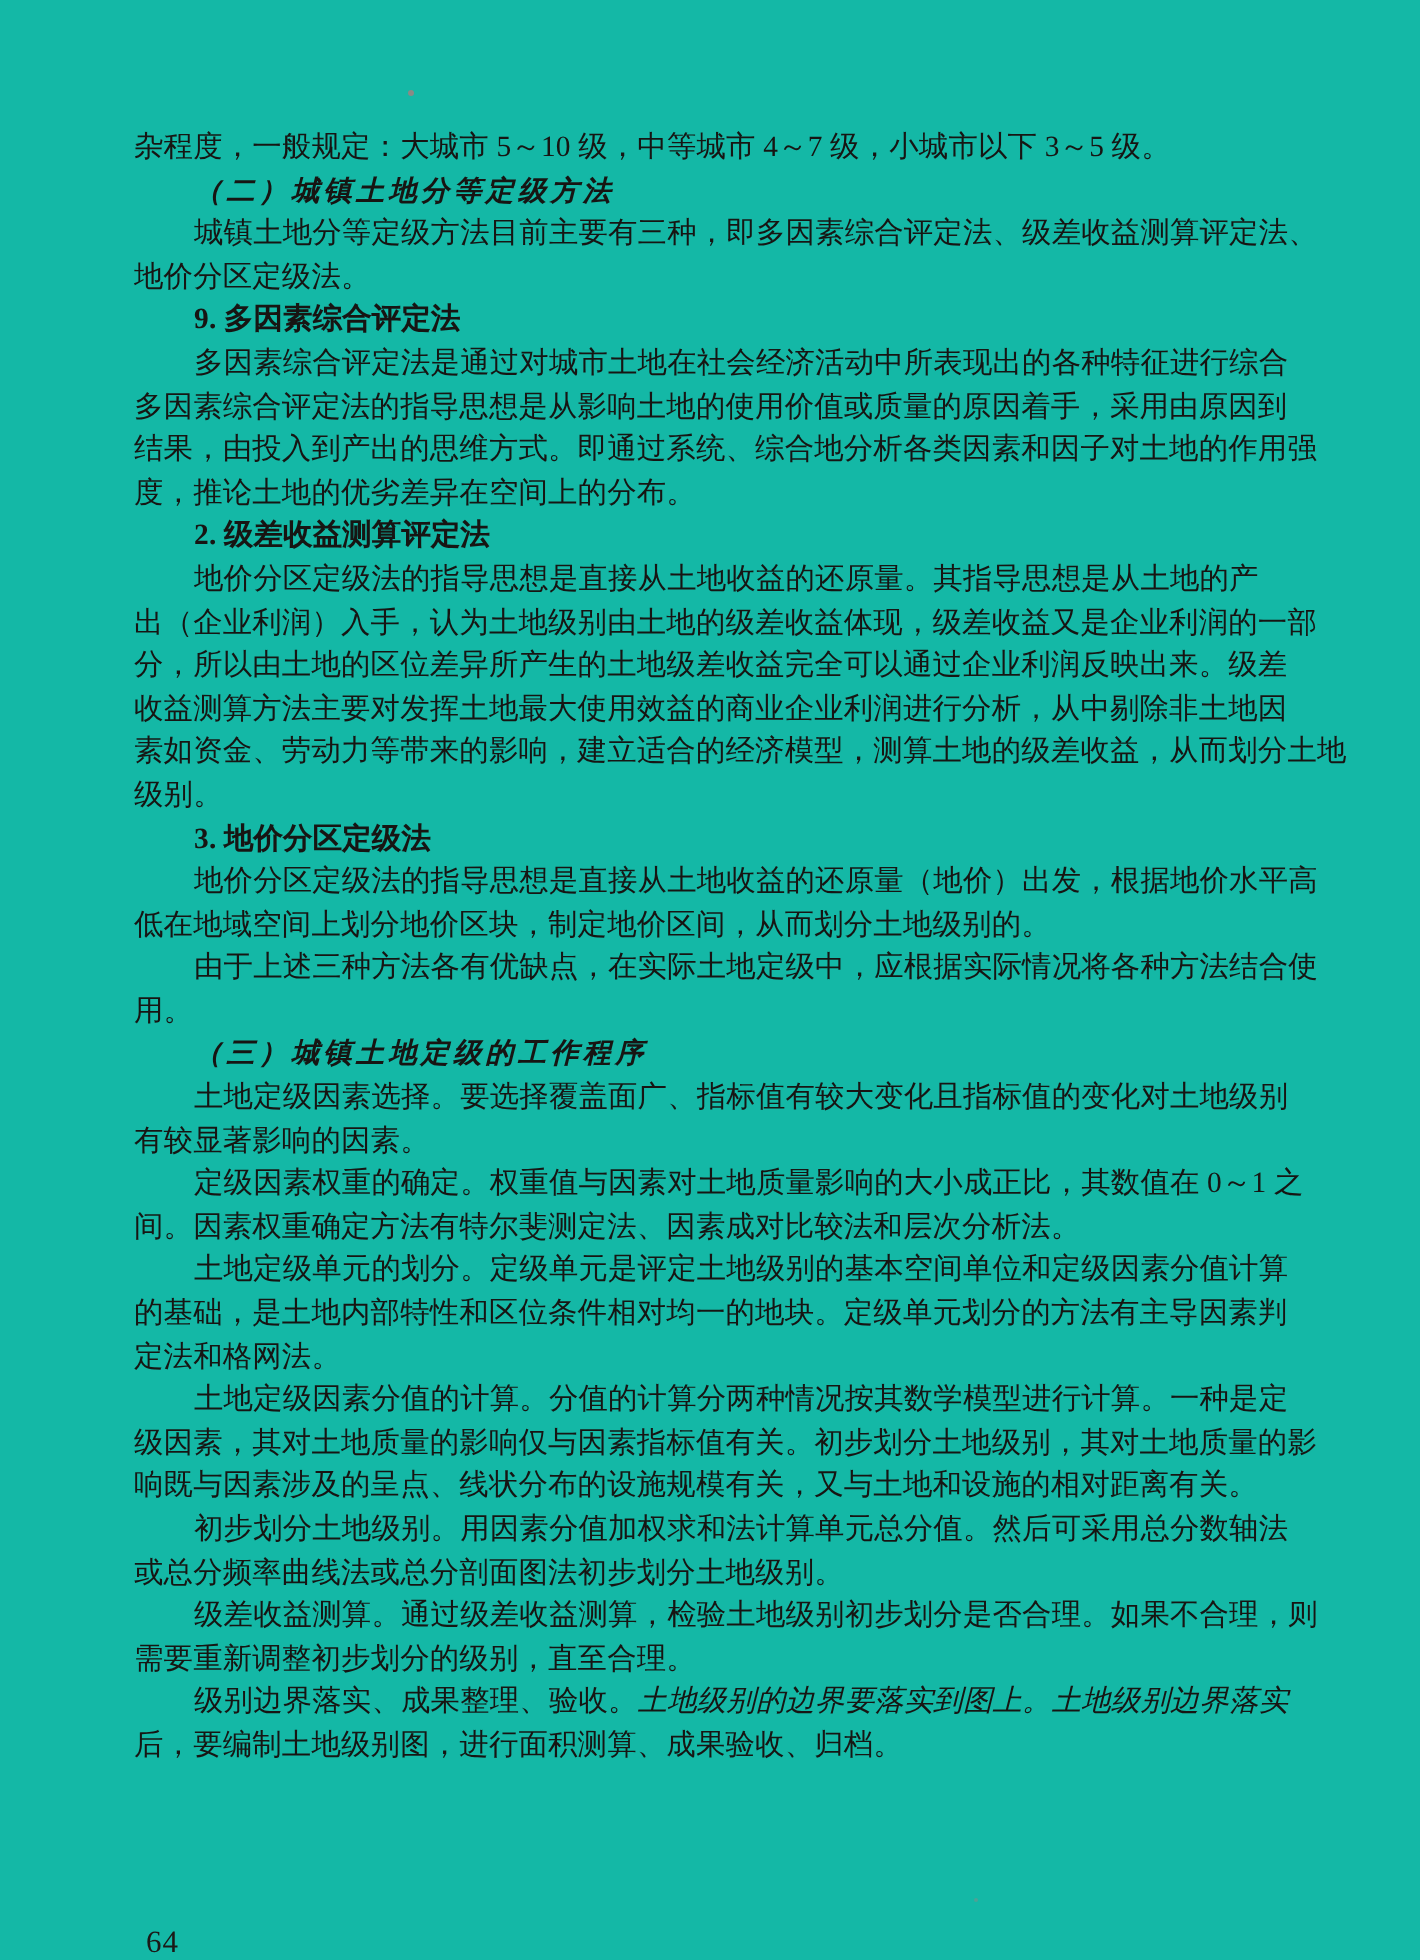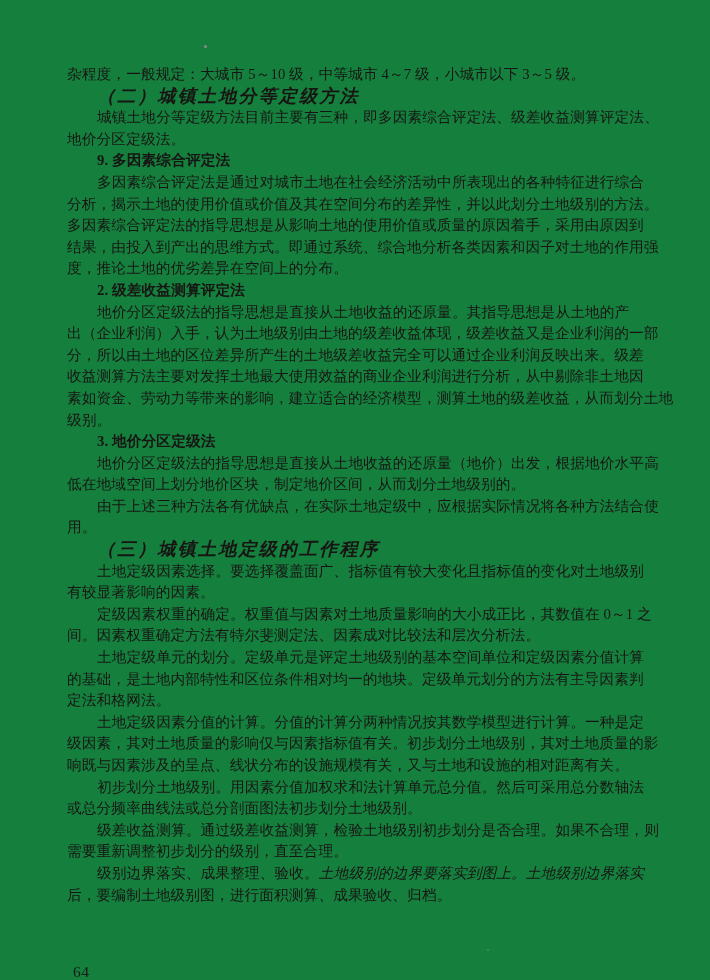--- a/index.html
+++ b/index.html
@@ -6,42 +6,42 @@
   * { margin: 0; padding: 0; box-sizing: border-box; }
   html, body {
     width: 710px; height: 980px;
     background: #fdfdfb;
     overflow: hidden;
     font-family: "Liberation Serif", "DejaVu Serif", serif;
   }
   .page {
     position: relative;
     width: 710px; height: 980px;
-    background: #15803d;
+    background: #14b8a6;
   }
   .text-block {
     position: absolute;
     left: 67px; top: 64px;
     width: 592px;
     color: #171513;
   }
   .line {
     height: 21.6px;
     line-height: 21.6px;
     font-size: 14.7px;
     white-space: nowrap;
     letter-spacing: 0.1px;
   }
   .line.indent { padding-left: 30px; }
   .seg-body { font-weight: normal; }
   .seg-heading-kai {
     font-style: italic;
     font-weight: 600;
     letter-spacing: 2.2px;
-    font-size: 18px;
+    font-size: 14px;
   }
   .seg-heading-num { font-weight: bold; }
   .seg-emphasis { font-style: italic; font-weight: 400; }
   .page-number {
     position: absolute;
     left: 73px; top: 963px;
     font-size: 15.5px;
     color: #1b1917;
     letter-spacing: 0.5px;
   }
@@ -57,21 +57,20 @@
 <body>
 
 <div class="page">
   <div class="text-block" id="text-block">
       <div class="line"><span class="seg-body">杂程度，一般规定：大城市 5～10 级，中等城市 4～7 级，小城市以下 3～5 级。</span></div>
       <div class="line indent"><span class="seg-heading-kai">（二）城镇土地分等定级方法</span></div>
       <div class="line indent"><span class="seg-body">城镇土地分等定级方法目前主要有三种，即多因素综合评定法、级差收益测算评定法、</span></div>
       <div class="line"><span class="seg-body">地价分区定级法。</span></div>
       <div class="line indent"><span class="seg-heading-num">9. 多因素综合评定法</span></div>
       <div class="line indent"><span class="seg-body">多因素综合评定法是通过对城市土地在社会经济活动中所表现出的各种特征进行综合</span></div>
-      <div class="line"><span class="seg-body">分析，揭示土地的使用价值或价值及其在空间分布的差异性，并以此划分土地级别的方法。</span></div>
       <div class="line"><span class="seg-body">多因素综合评定法的指导思想是从影响土地的使用价值或质量的原因着手，采用由原因到</span></div>
       <div class="line"><span class="seg-body">结果，由投入到产出的思维方式。即通过系统、综合地分析各类因素和因子对土地的作用强</span></div>
       <div class="line"><span class="seg-body">度，推论土地的优劣差异在空间上的分布。</span></div>
       <div class="line indent"><span class="seg-heading-num">2. 级差收益测算评定法</span></div>
       <div class="line indent"><span class="seg-body">地价分区定级法的指导思想是直接从土地收益的还原量。其指导思想是从土地的产</span></div>
       <div class="line"><span class="seg-body">出（企业利润）入手，认为土地级别由土地的级差收益体现，级差收益又是企业利润的一部</span></div>
       <div class="line"><span class="seg-body">分，所以由土地的区位差异所产生的土地级差收益完全可以通过企业利润反映出来。级差</span></div>
       <div class="line"><span class="seg-body">收益测算方法主要对发挥土地最大使用效益的商业企业利润进行分析，从中剔除非土地因</span></div>
       <div class="line"><span class="seg-body">素如资金、劳动力等带来的影响，建立适合的经济模型，测算土地的级差收益，从而划分土地</span></div>
       <div class="line"><span class="seg-body">级别。</span></div>

